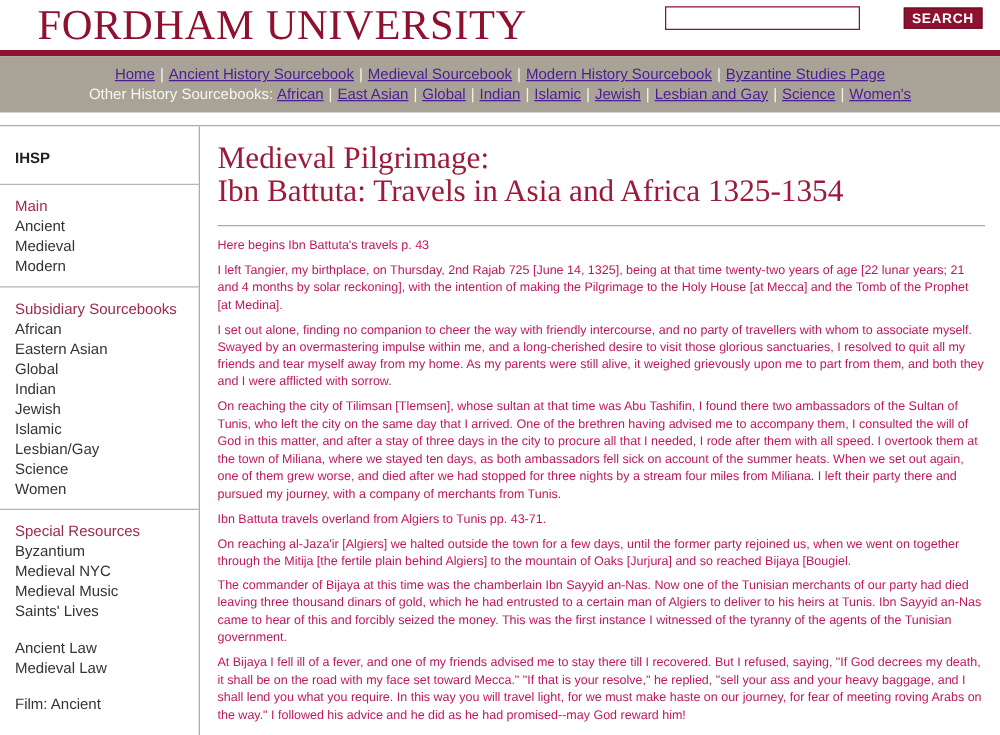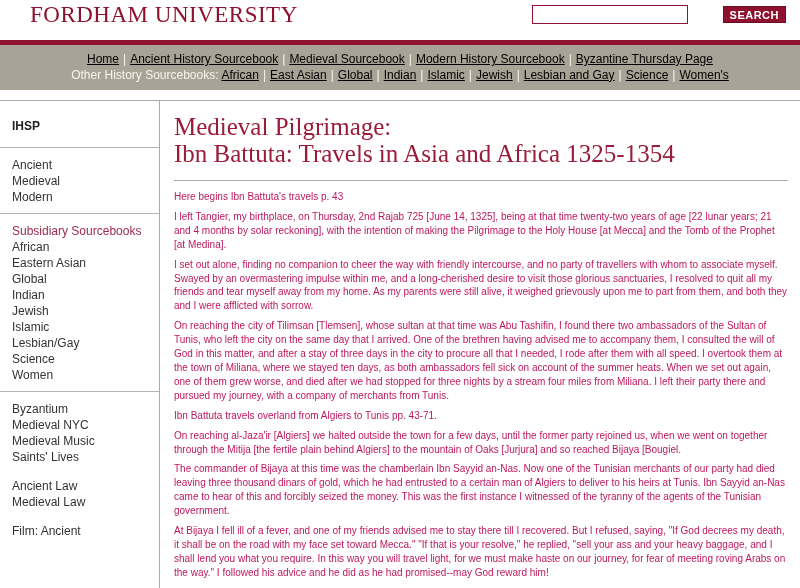--- a/index.html
+++ b/index.html
@@ -2,35 +2,35 @@
 <html><head>
 <meta charset="utf-8">
 <style>
   * { margin: 0; padding: 0; box-sizing: border-box; }
   html, body { width: 800px; height: 588px; overflow: hidden; background: #ffffff;
     font-family: "Liberation Sans", sans-serif; }
 
   
   .topbar { height: 40px; background: #ffffff; position: relative; }
   .logo { position: absolute; left: 30px; top: 2px;
-    font-family: "Liberation Serif", serif; font-size: 23px; letter-spacing: 0.5px;
+    font-family: "Liberation Serif", serif; font-size: 34px; letter-spacing: 0.5px;
     color: #8e1230; white-space: nowrap; }
   .search-area { position: absolute; right: 14px; top: 5px; display: flex; align-items: center; }
   .search-input { width: 156px; height: 19px; border: 1px solid #8e1230; background: #fff;
     margin-right: 7px; font-size: 12px; padding: 0 3px; outline: none; }
   .search-btn { background: #8e1230; color: #ffffff; border: 1px solid #6d0c24;
     font-size: 11px; font-weight: bold; letter-spacing: 0.5px; height: 17px; padding: 0 6px;
     font-family: "Liberation Sans", sans-serif; cursor: pointer; margin-left: 28px; }
 
   .maroon-stripe { height: 5px; background: #8e1230; }
 
   
   .nav { background: #a8a396; color: #f7f5ef; text-align: center;
     padding: 7px 0 7px 0; font-size: 12px; line-height: 15.5px; }
-  .nav a { color: #000000; text-decoration: underline; cursor: pointer; }
+  .nav a { color: #4c1d95; text-decoration: underline; cursor: pointer; }
   .nav .sep { margin: 0 4px; color: #f7f5ef; }
   .nav .plain { color: #f7f5ef; margin-right: 3px; }
 
   
   .content { display: flex; margin-top: 10px; border-top: 1px solid #aaaaaa;
     height: 488px; overflow: hidden; }
 
   
   .sidebar { width: 160px; min-width: 160px; border-right: 1px solid #aaaaaa;
     font-size: 12px; color: #333333; }
@@ -57,36 +57,37 @@
   <div class="logo">FORDHAM UNIVERSITY</div>
   <div class="search-area">
     <input class="search-input" type="text" value="" style="">
     <button class="search-btn">SEARCH</button>
   </div>
 </div>
 <div class="maroon-stripe"></div>
 
 <div class="nav">
   <div class="nav-line">
-    <a>Home</a><span class="sep">|</span><a>Ancient History Sourcebook</a><span class="sep">|</span><a>Medieval Sourcebook</a><span class="sep">|</span><a>Modern History Sourcebook</a><span class="sep">|</span><a>Byzantine Thursday Page</a>
+    <a>Home</a><span class="sep">|</span><a>Ancient History Sourcebook</a><span class="sep">|</span><a>Medieval Sourcebook</a><span class="sep">|</span><a>Modern History Sourcebook</a><span class="sep">|</span><a>Byzantine Studies Page</a>
   </div>
   <div class="nav-line">
     <span class="plain">Other History Sourcebooks:</span><a>African</a><span class="sep">|</span><a>East Asian</a><span class="sep">|</span><a>Global</a><span class="sep">|</span><a>Indian</a><span class="sep">|</span><a>Islamic</a><span class="sep">|</span><a>Jewish</a><span class="sep">|</span><a>Lesbian and Gay</a><span class="sep">|</span><a>Science</a><span class="sep">|</span><a>Women's</a>
   </div>
 </div>
 
 <div class="content">
 
   <div class="sidebar">
     <div class="sb-block sb-ihsp">
       <span>IHSP</span>
     </div>
     <div class="sb-divider"></div>
 
     <div class="sb-block sb-section">
+      <div class="sb-heading">Main</div>
       <div class="sb-item">Ancient</div>
       <div class="sb-item">Medieval</div>
       <div class="sb-item">Modern</div>
     </div>
     <div class="sb-divider"></div>
 
     <div class="sb-block sb-section">
       <div class="sb-heading">Subsidiary Sourcebooks</div>
       <div class="sb-item">African</div>
       <div class="sb-item">Eastern Asian</div>
@@ -94,20 +95,21 @@
       <div class="sb-item">Indian</div>
       <div class="sb-item">Jewish</div>
       <div class="sb-item">Islamic</div>
       <div class="sb-item">Lesbian/Gay</div>
       <div class="sb-item">Science</div>
       <div class="sb-item">Women</div>
     </div>
     <div class="sb-divider"></div>
 
     <div class="sb-block sb-section">
+      <div class="sb-heading">Special Resources</div>
       <div class="sb-item">Byzantium</div>
       <div class="sb-item">Medieval NYC</div>
       <div class="sb-item">Medieval Music</div>
       <div class="sb-item">Saints' Lives</div>
       <div class="sb-gap"></div>
       <div class="sb-item">Ancient Law</div>
       <div class="sb-item">Medieval Law</div>
       <div class="sb-gap"></div>
       <div class="sb-item">Film: Ancient</div>
     </div>

